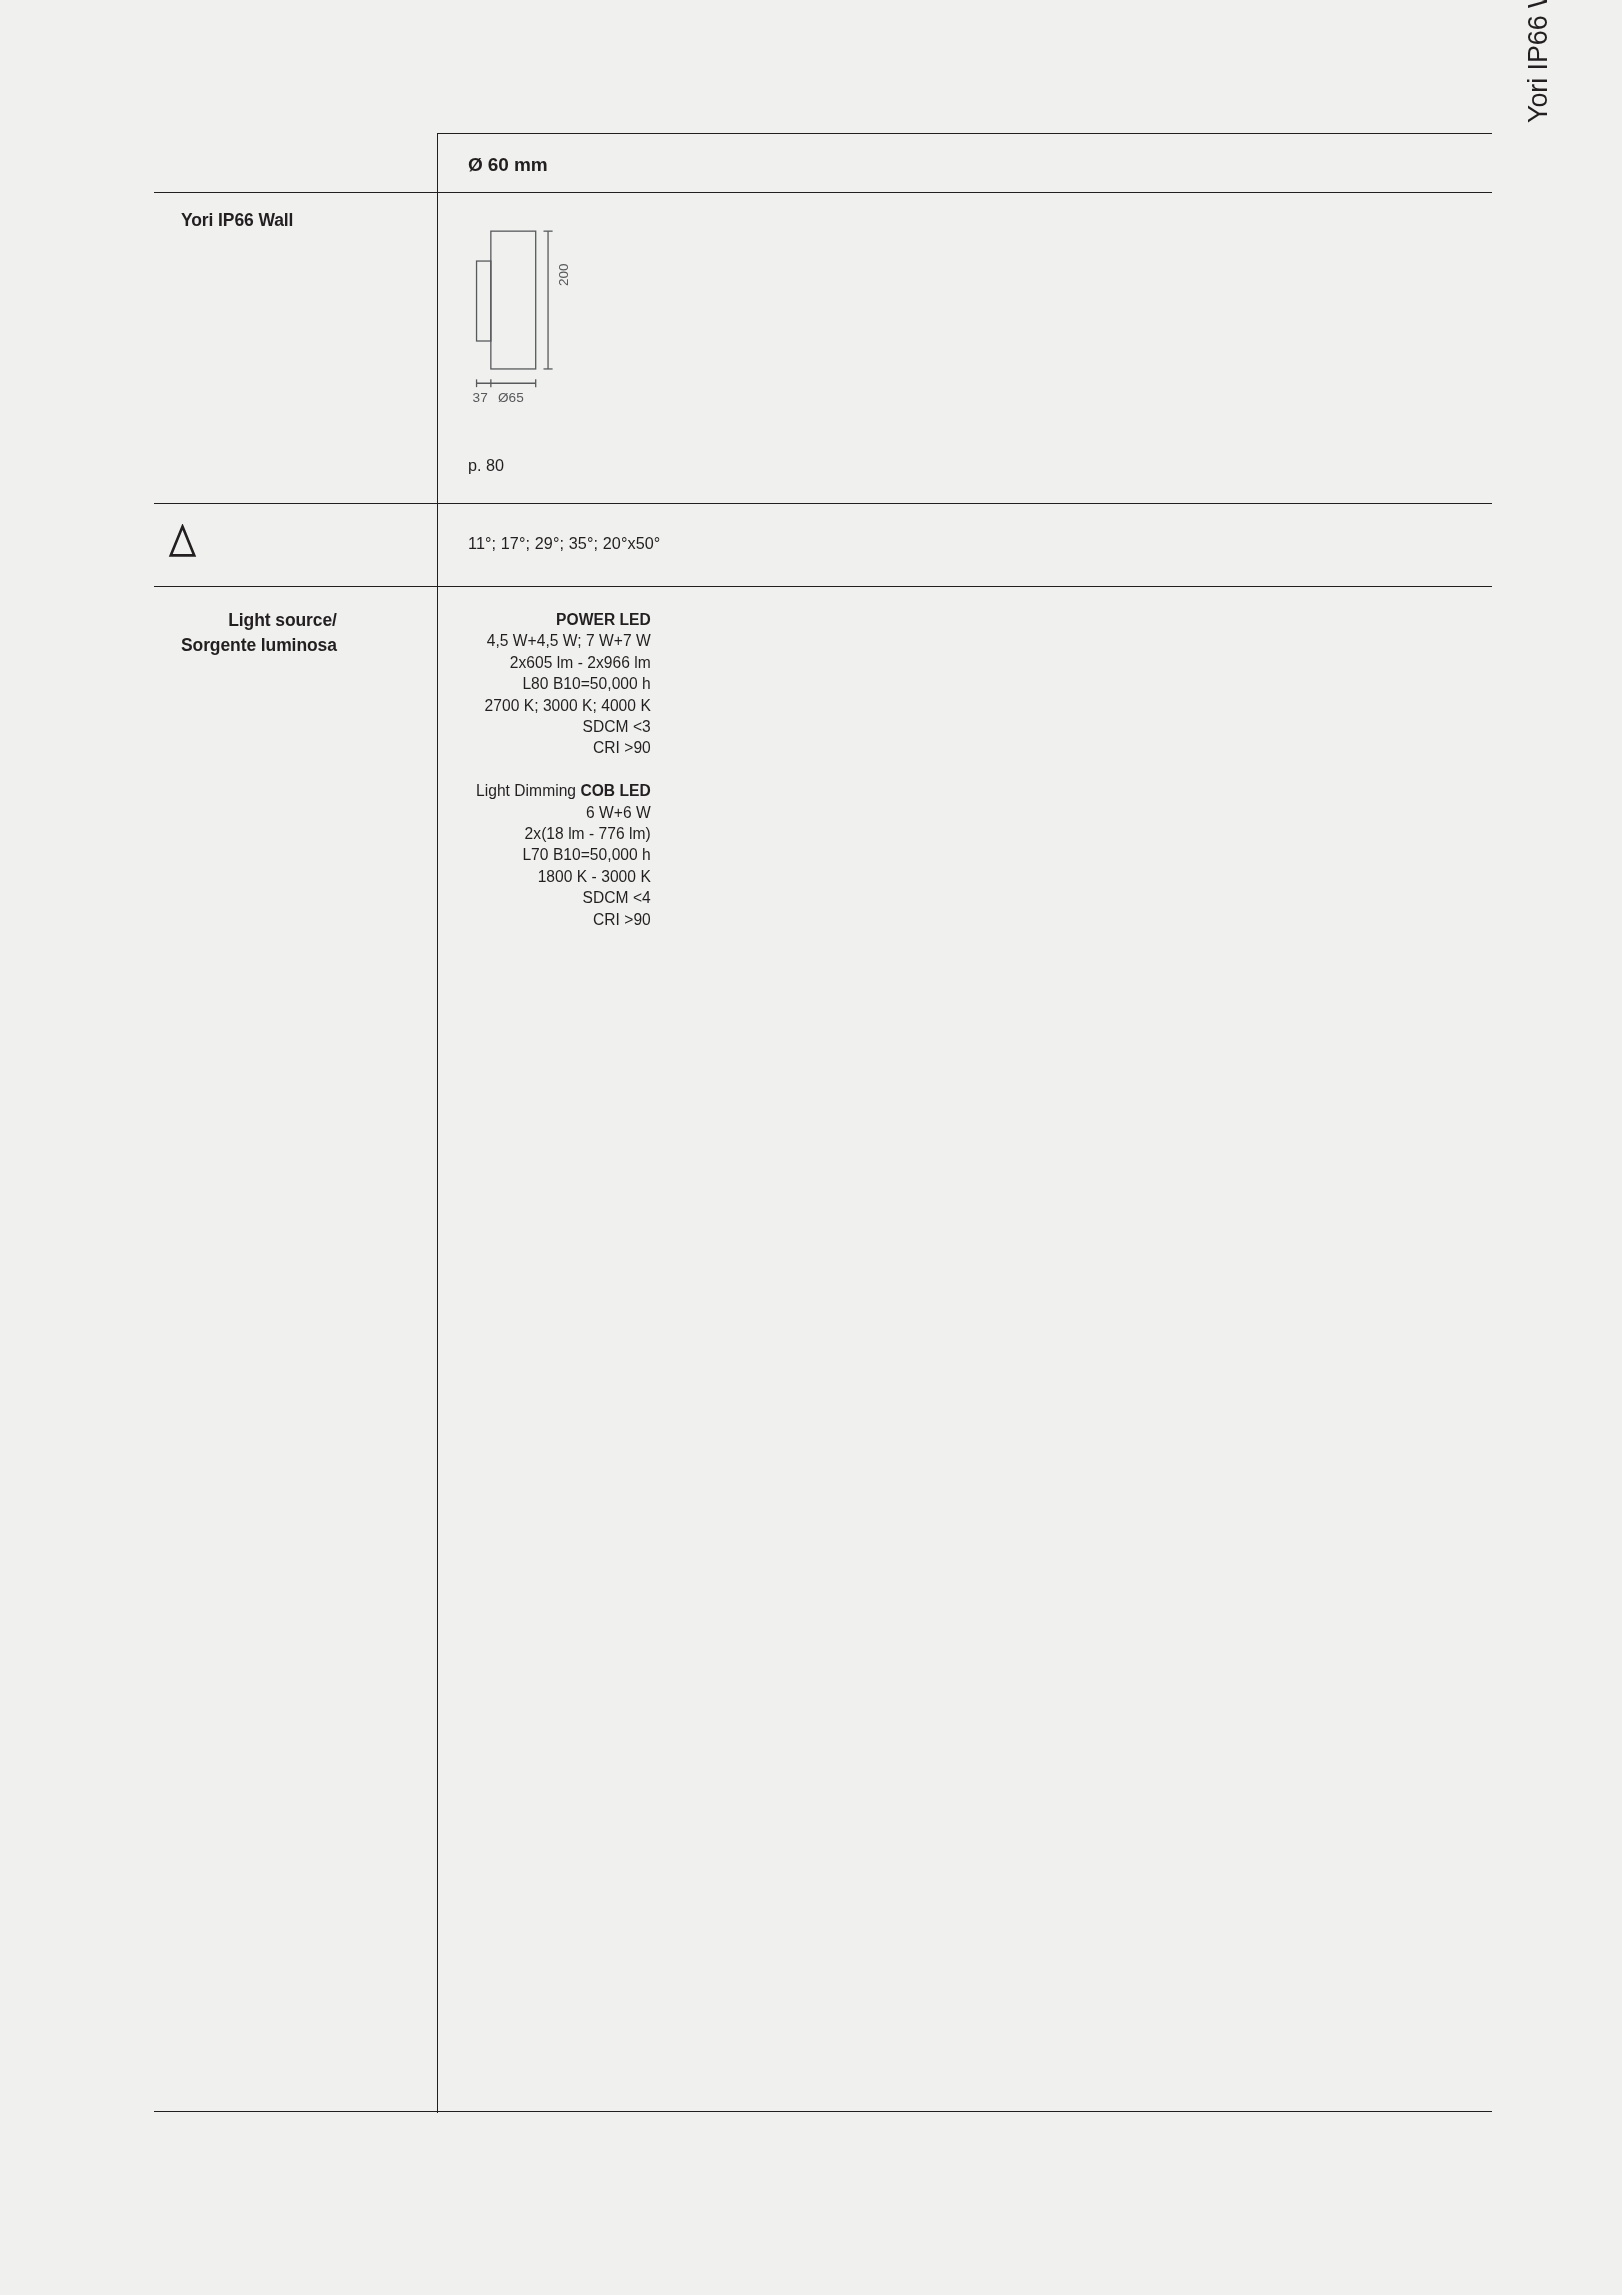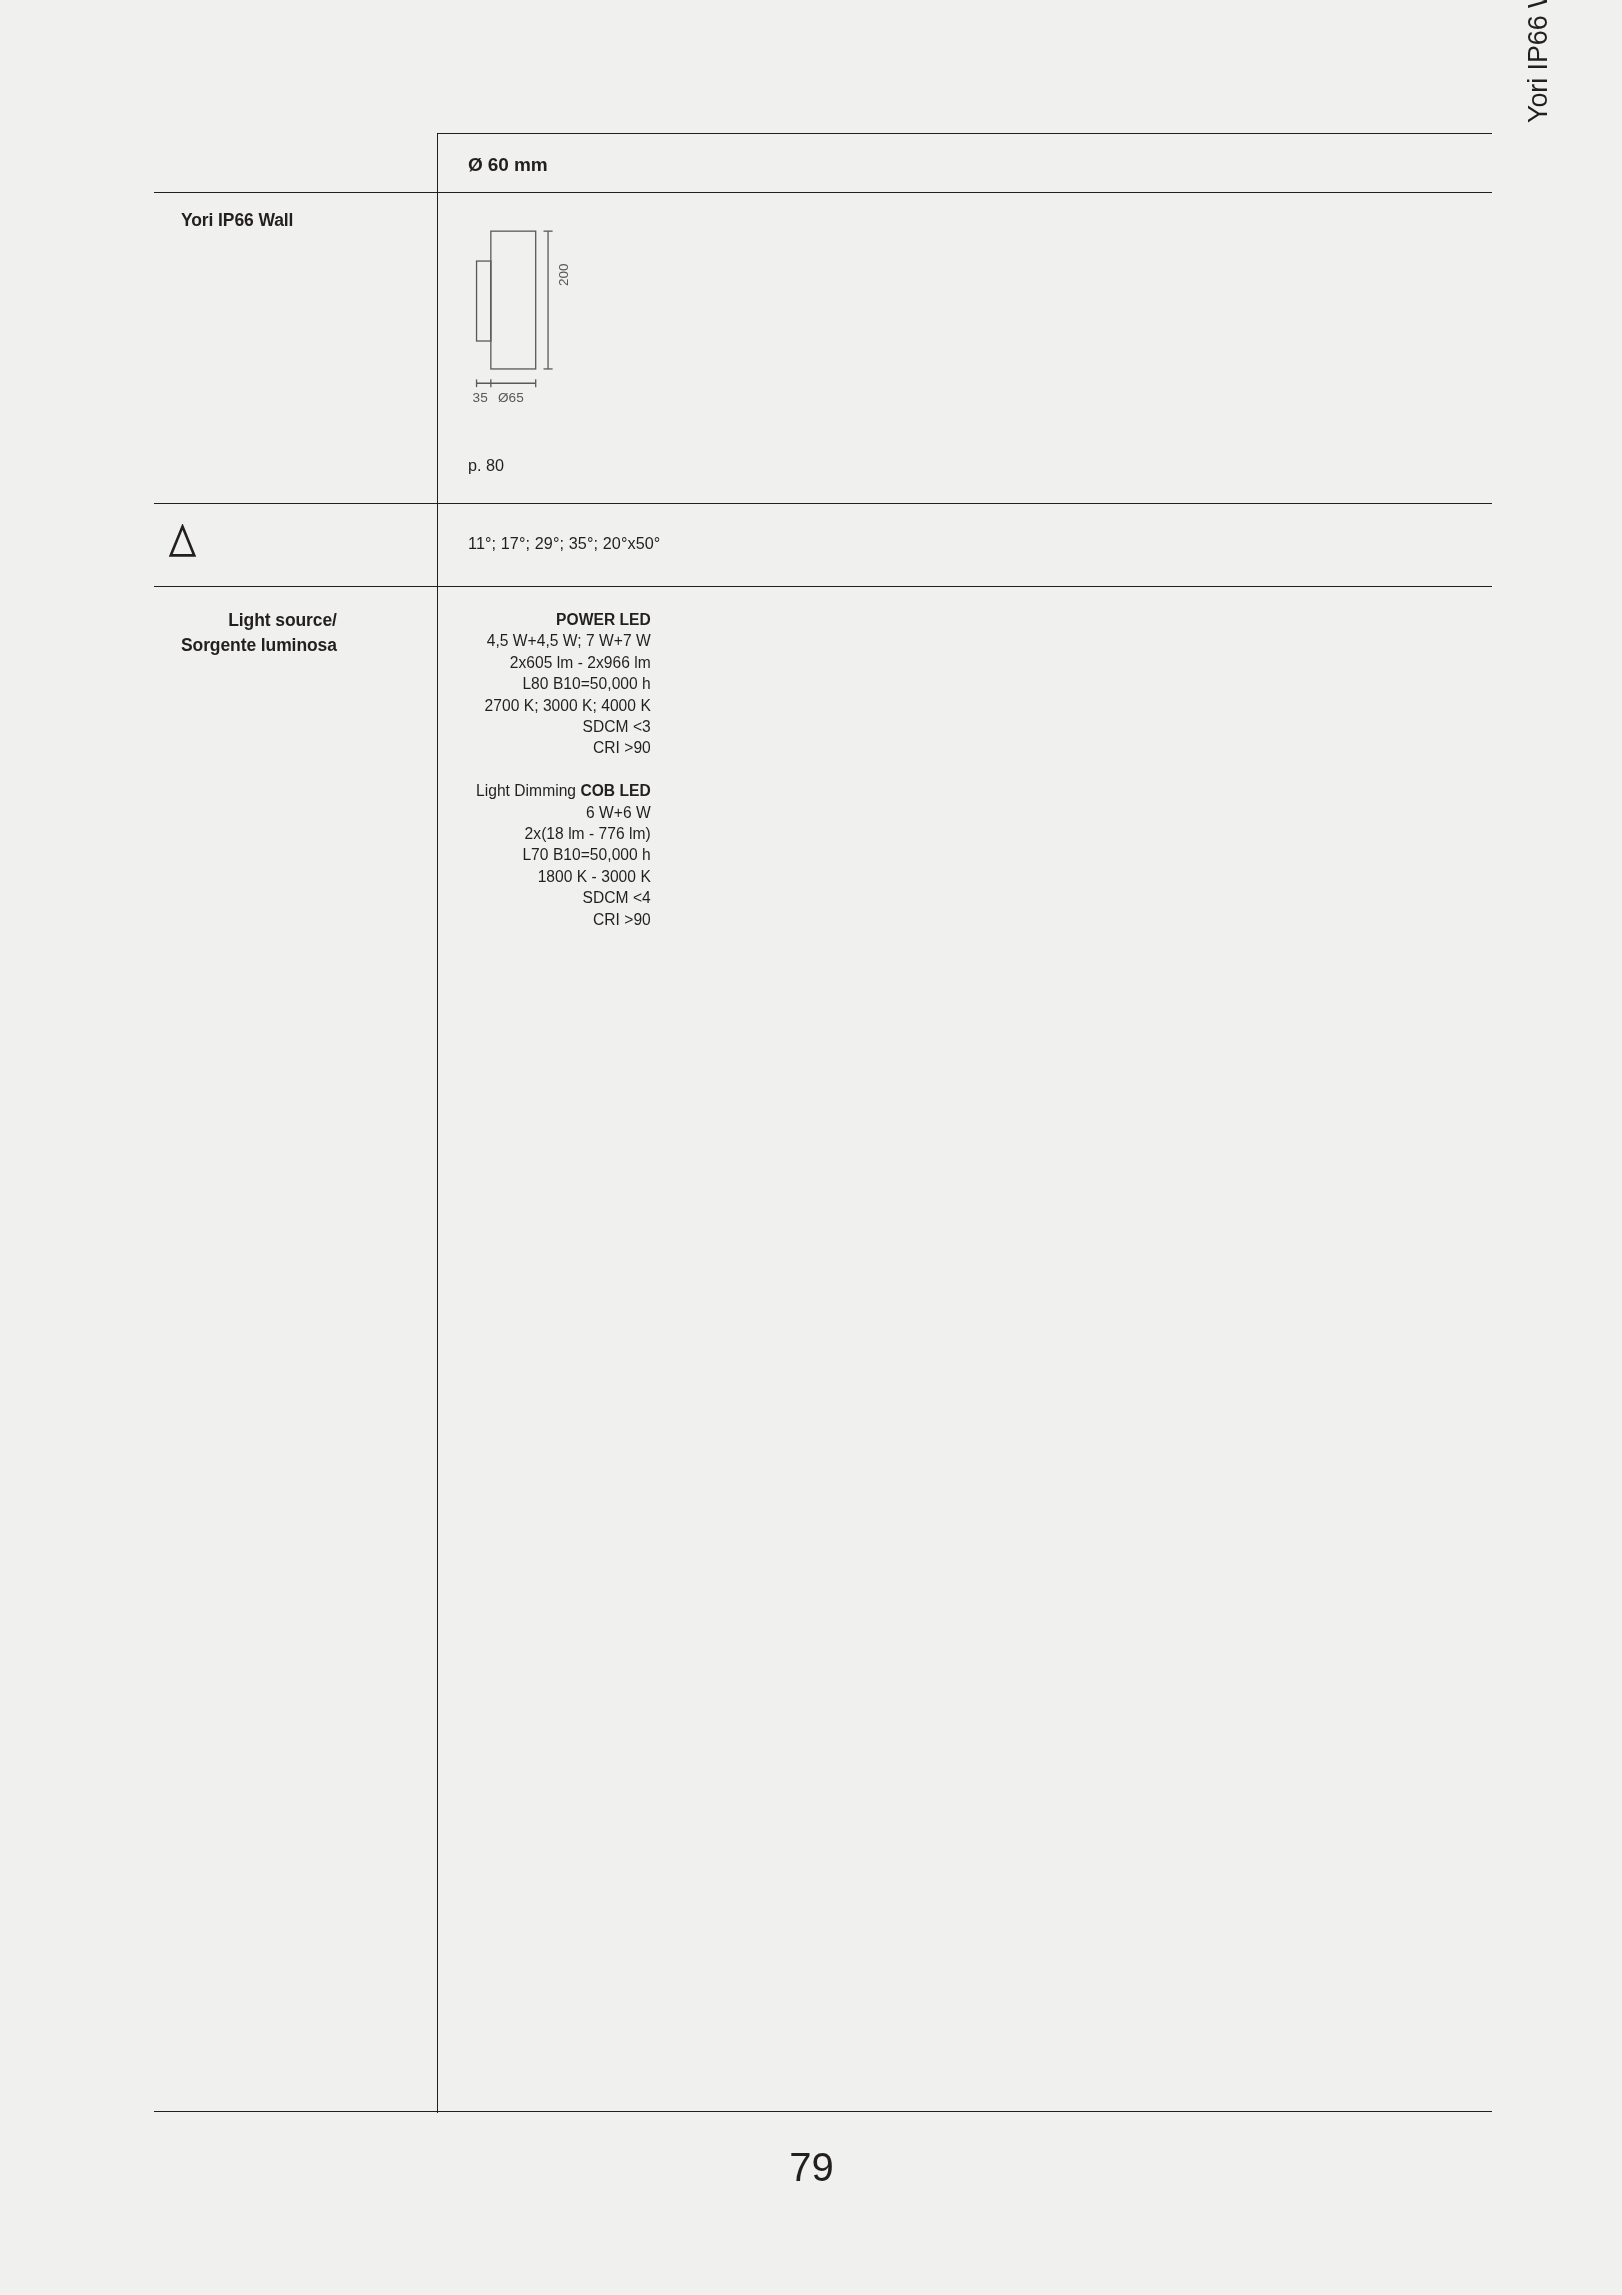--- a/index.html
+++ b/index.html
@@ -188,21 +188,21 @@
 
         <line x1="27" y1="245" x2="118" y2="245" stroke="#58595b" stroke-width="2"></line>
         <line x1="27" y1="239" x2="27" y2="251" stroke="#58595b" stroke-width="2"></line>
         <line x1="49" y1="239" x2="49" y2="251" stroke="#58595b" stroke-width="2"></line>
         <line x1="118" y1="239" x2="118" y2="251" stroke="#58595b" stroke-width="2"></line>
       </svg>
 
       
       <div style="position:absolute;left:97px;top:62px;transform:rotate(-90deg);transform-origin:0 0;font-size:13.6px;color:#58595b;white-space:nowrap;">200</div>
 
-      <div style="position:absolute;left:13.6px;top:166px;font-size:13.6px;color:#58595b;">35</div>
+      <div style="position:absolute;left:13.6px;top:166px;font-size:13.6px;color:#58595b;">37</div>
 
       <div style="position:absolute;left:39px;top:166px;font-size:13.6px;color:#58595b;">Ø65</div>
     </div>
 
     <div class="content-cell page-ref" style="top:320px;">p. 80</div>
 
     <div class="rule" style="top:370px;"></div>
 
     <div class="beam-icon" style="top:391px;">
       <svg width="29" height="34" viewBox="0 0 44 52" xmlns="http://www.w3.org/2000/svg">
@@ -238,16 +238,15 @@
       <div class="spec-line">L70 B10=50,000 h</div>
       <div class="spec-line">1800 K - 3000 K</div>
       <div class="spec-line">SDCM &lt;4</div>
       <div class="spec-line">CRI &gt;90</div>
     </div>
 
     <div class="rule" style="top:1978px;"></div>
 
   </div>
 
-  <div class="page-number">79</div>
 
 </div>
 
 
 </body></html>

